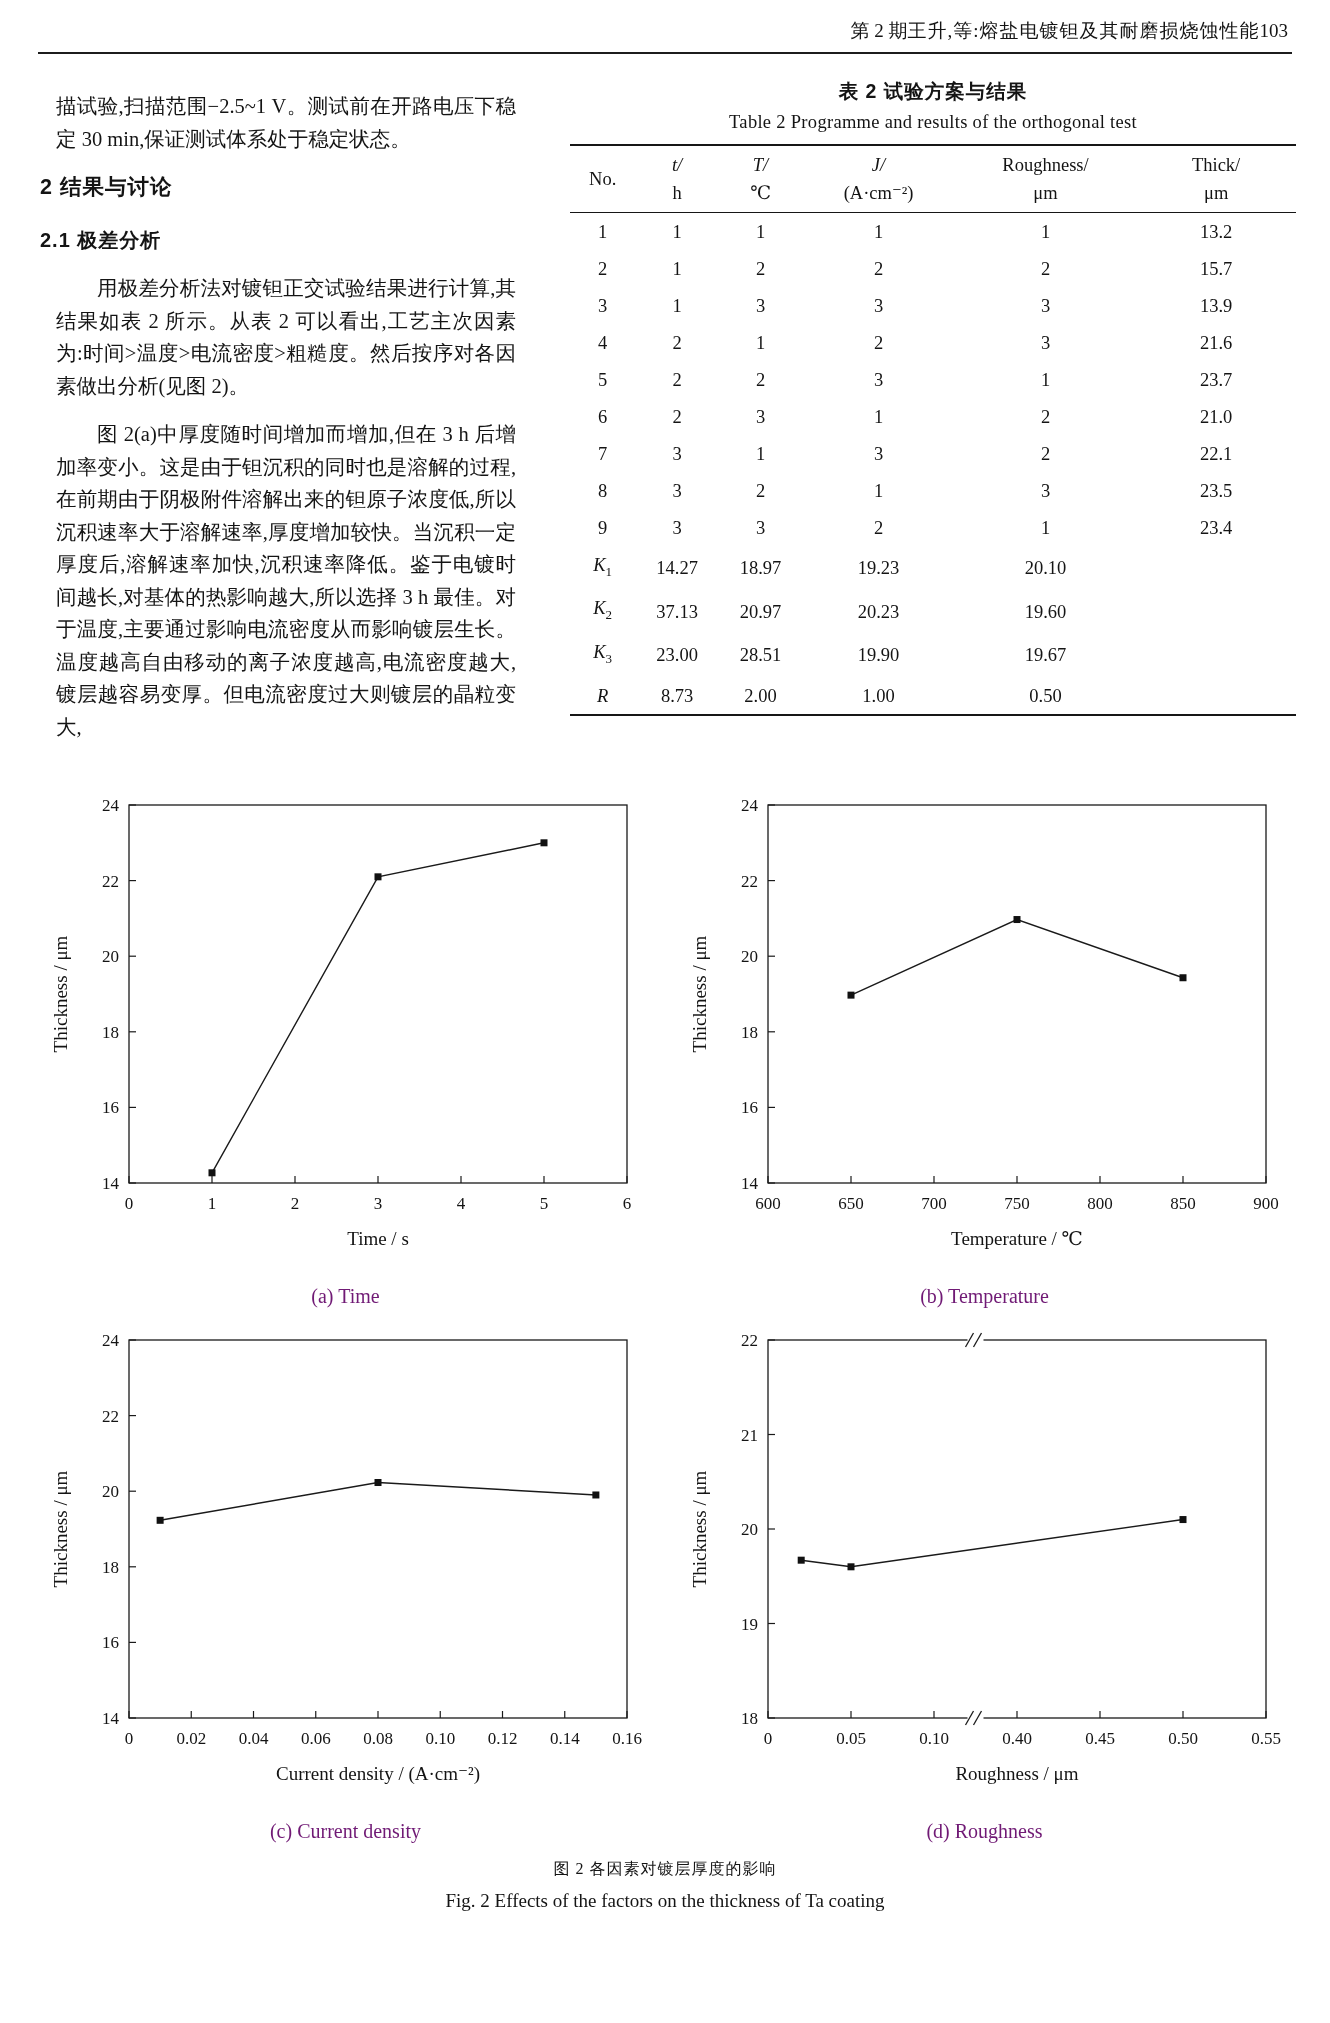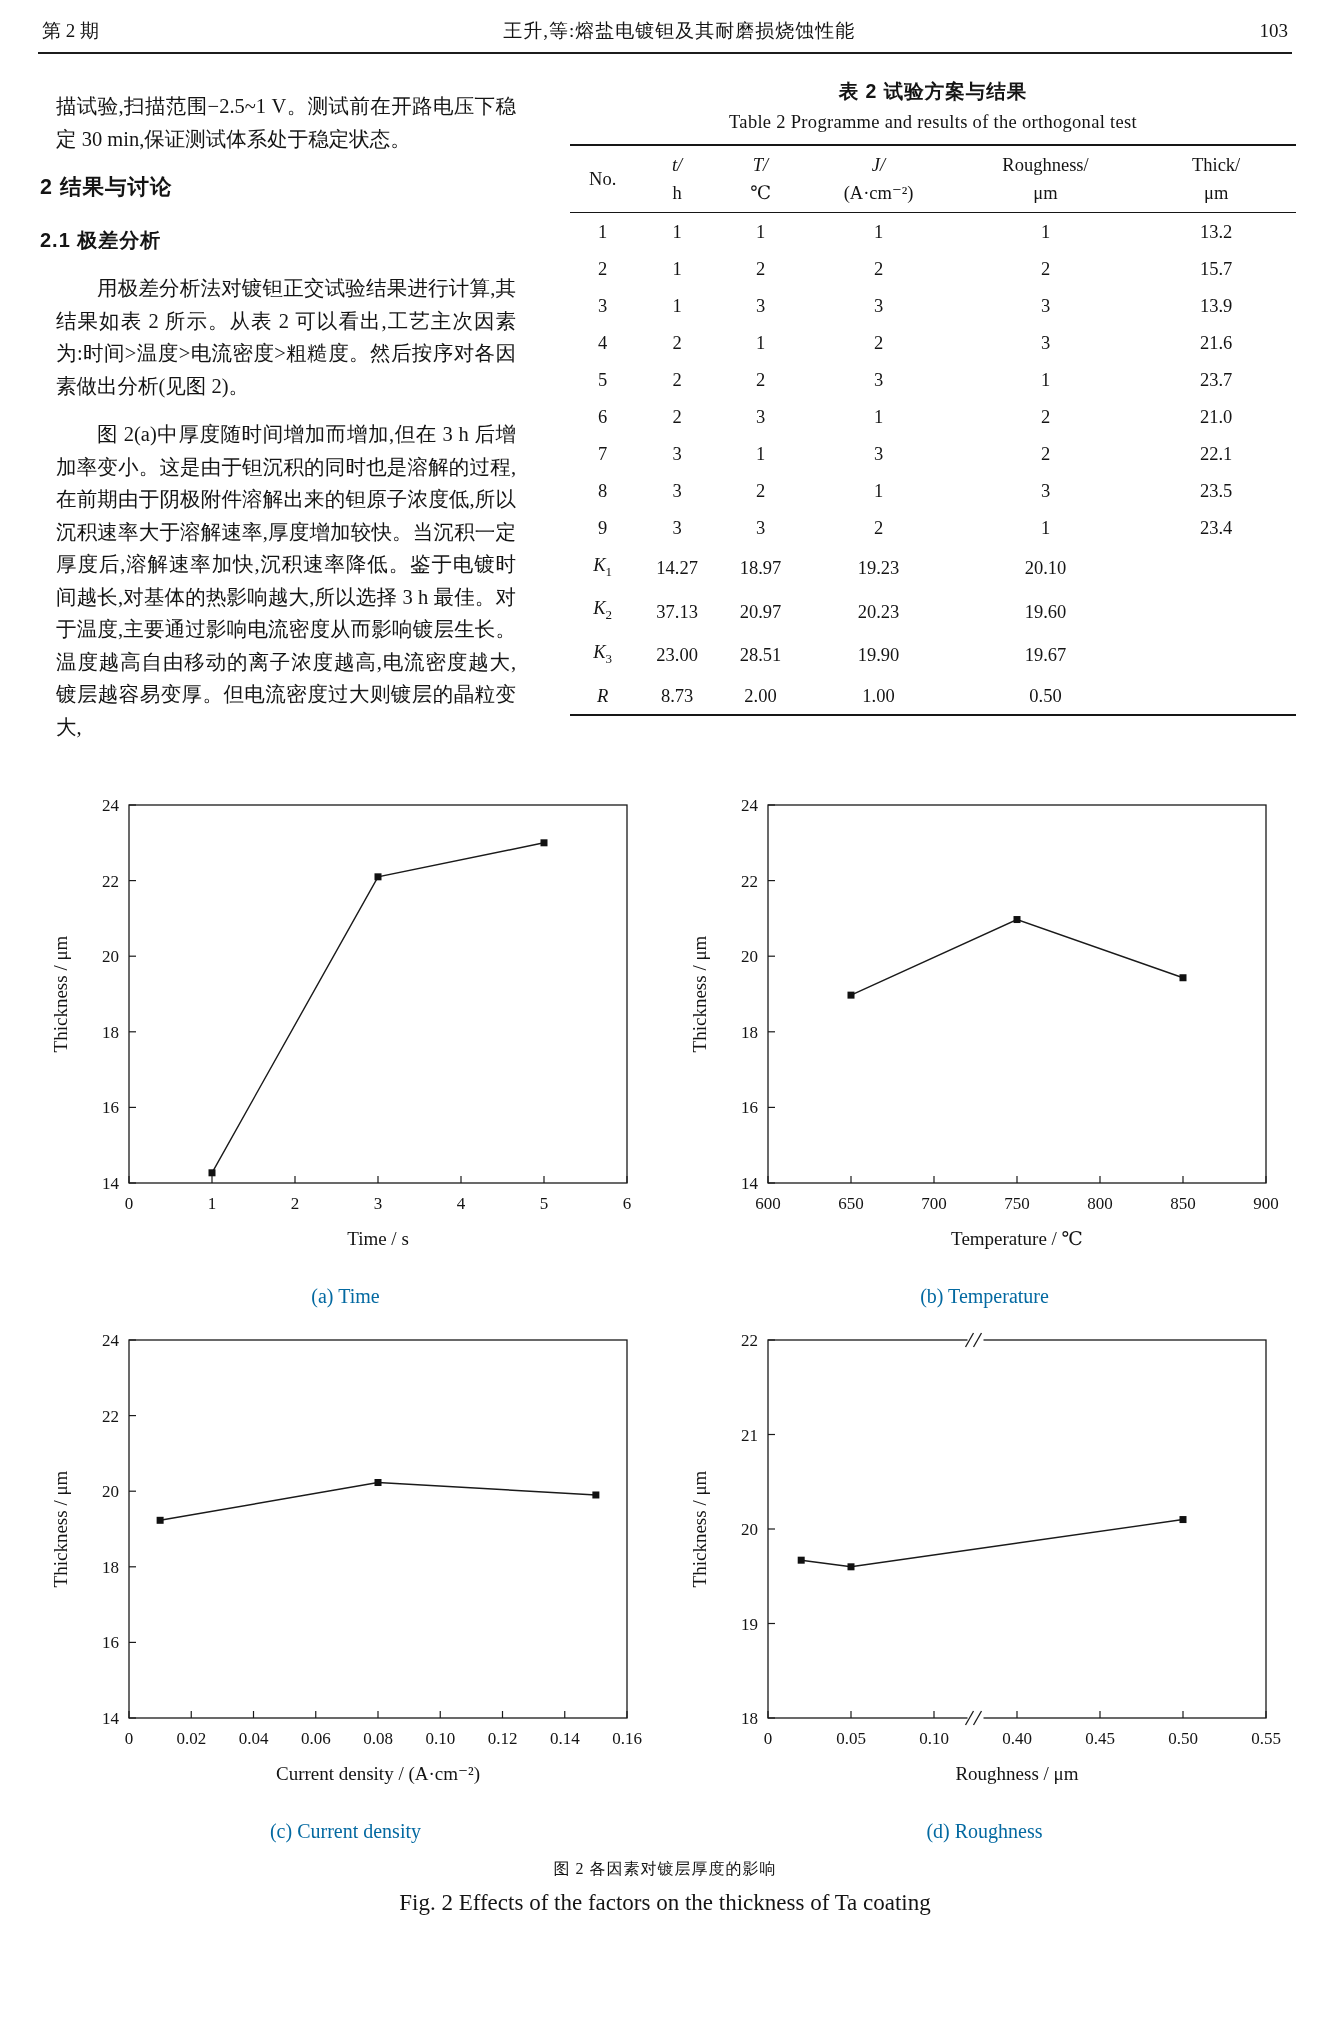--- a/index.html
+++ b/index.html
@@ -6,21 +6,21 @@
   body{
     width:1330px;height:2023px;
     font-family:"Liberation Serif","DejaVu Serif",serif;
     color:#141414;
     -webkit-font-smoothing:antialiased;
   }
   .page{position:relative;width:1330px;height:2023px;overflow:hidden;background:#fff;}
 
   
   .page-header{
-    display:flex;justify-content:space-between;align-items:baseline;
+    display:flex;justify-content:flex-end;align-items:baseline;
     padding:18px 42px 8px 42px;font-size:19px;
   }
   .page-header .running-title{letter-spacing:1px;}
   .header-rule{border-top:2px solid #1c1c1c;margin:0 38px;}
 
   
   .columns{display:flex;gap:38px;padding:20px 34px 0 40px;align-items:flex-start;}
   .left-col{flex:0 0 492px;font-size:20.5px;line-height:32.5px;text-align:justify;}
   .left-col p{margin:16px;}
   .left-col p.body-para{text-indent:2em;}
@@ -54,25 +54,25 @@
   
   .charts-grid{
     display:grid;grid-template-columns:1fr 1fr;justify-items:center;
     row-gap:12px;margin-top:26px;padding:0 26px;
   }
   figure.chart-cell{margin:0;display:flex;flex-direction:column;align-items:center;}
   svg.chart{width:610px;height:500px;display:block;}
   svg.chart text{font-family:"Liberation Serif","DejaVu Serif",serif;fill:#141414;}
   svg.chart .tick-label{font-size:17px;}
   svg.chart .axis-label{font-size:19px;}
-  figcaption.chart-subtitle{font-size:20px;margin-top:0;color:#0369a1;}
+  figcaption.chart-subtitle{font-size:20px;margin-top:0;color:#701a75;}
 
   
   .fig-caption-zh{text-align:center;font-size:16px;margin-top:16px;letter-spacing:1px;}
-  .fig-caption-en{text-align:center;font-size:23px;margin-top:10px;}
+  .fig-caption-en{text-align:center;font-size:19px;margin-top:10px;}
 </style>
 </head>
 <body>
 
 <div class="page">
 
   <header class="page-header">
     <span>第 2 期</span>
     <span class="running-title">王升,等:熔盐电镀钽及其耐磨损烧蚀性能</span>
     <span>103</span>

